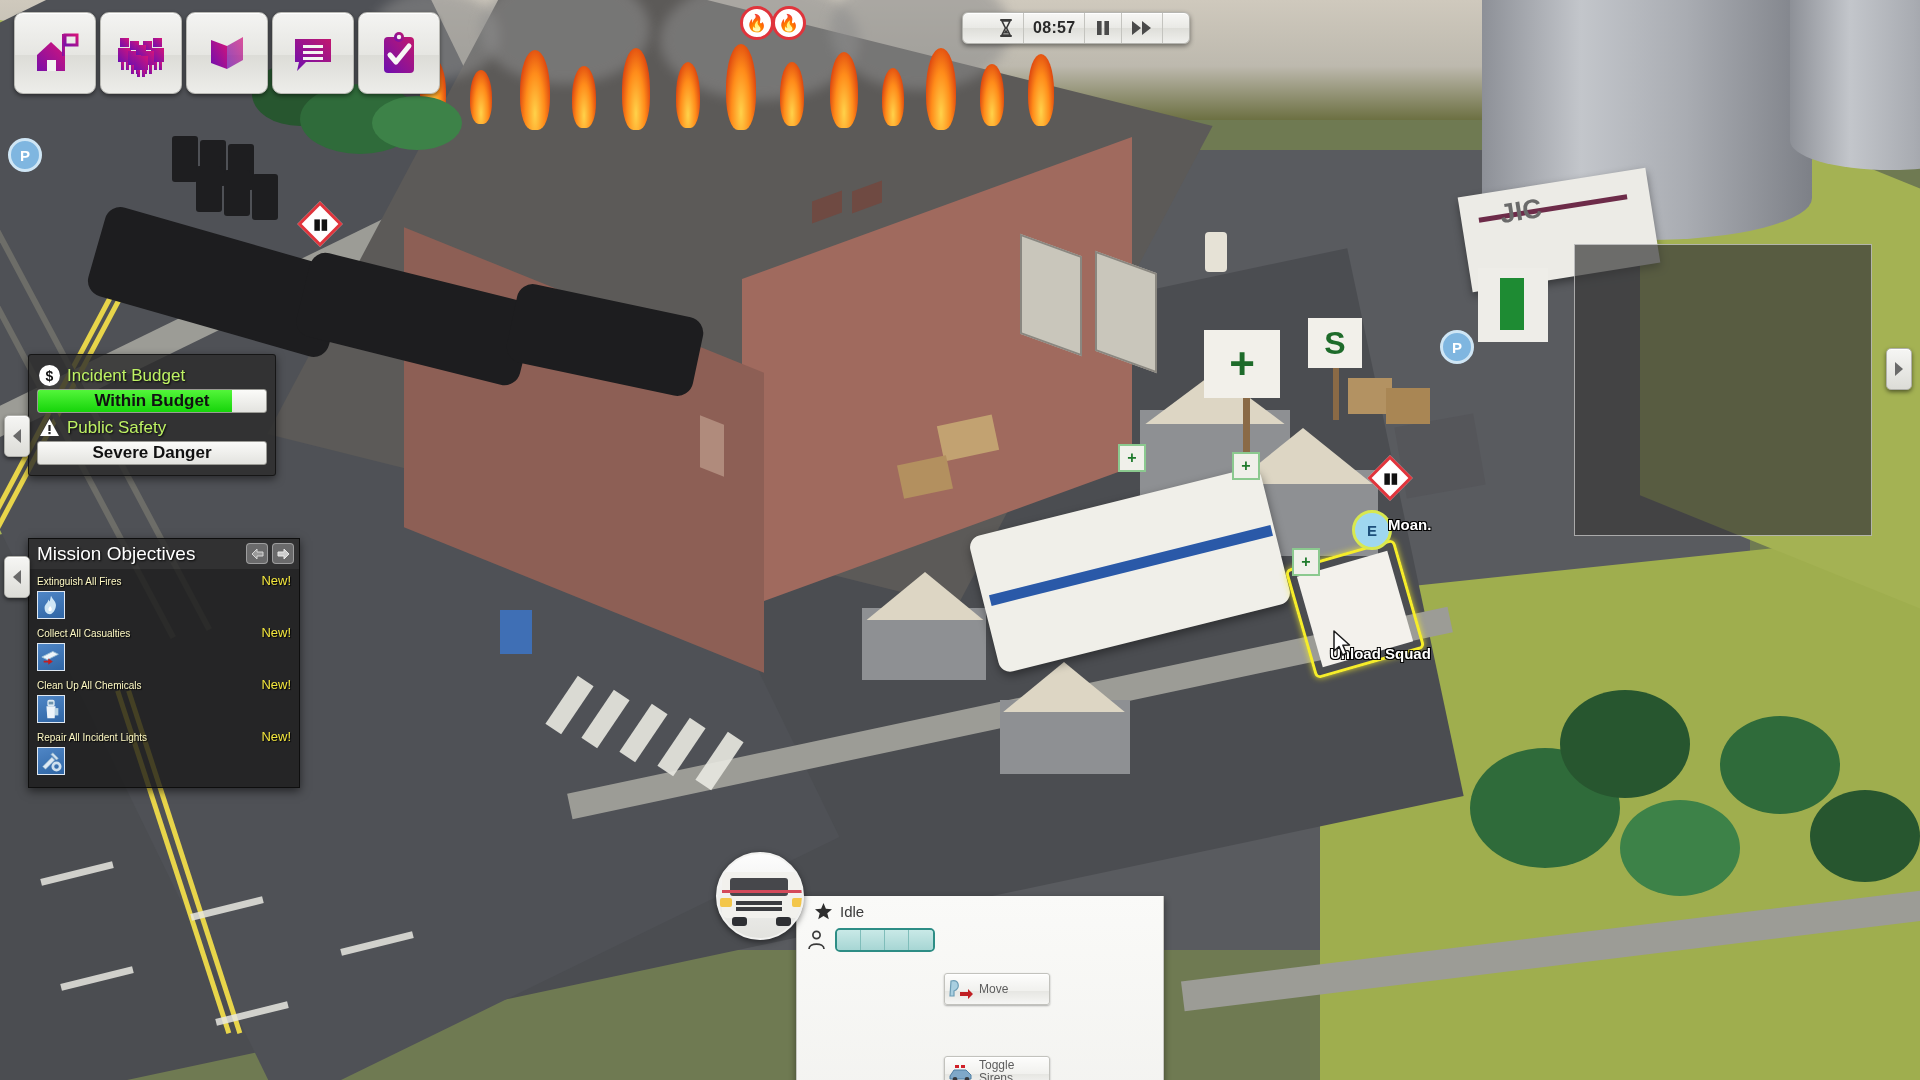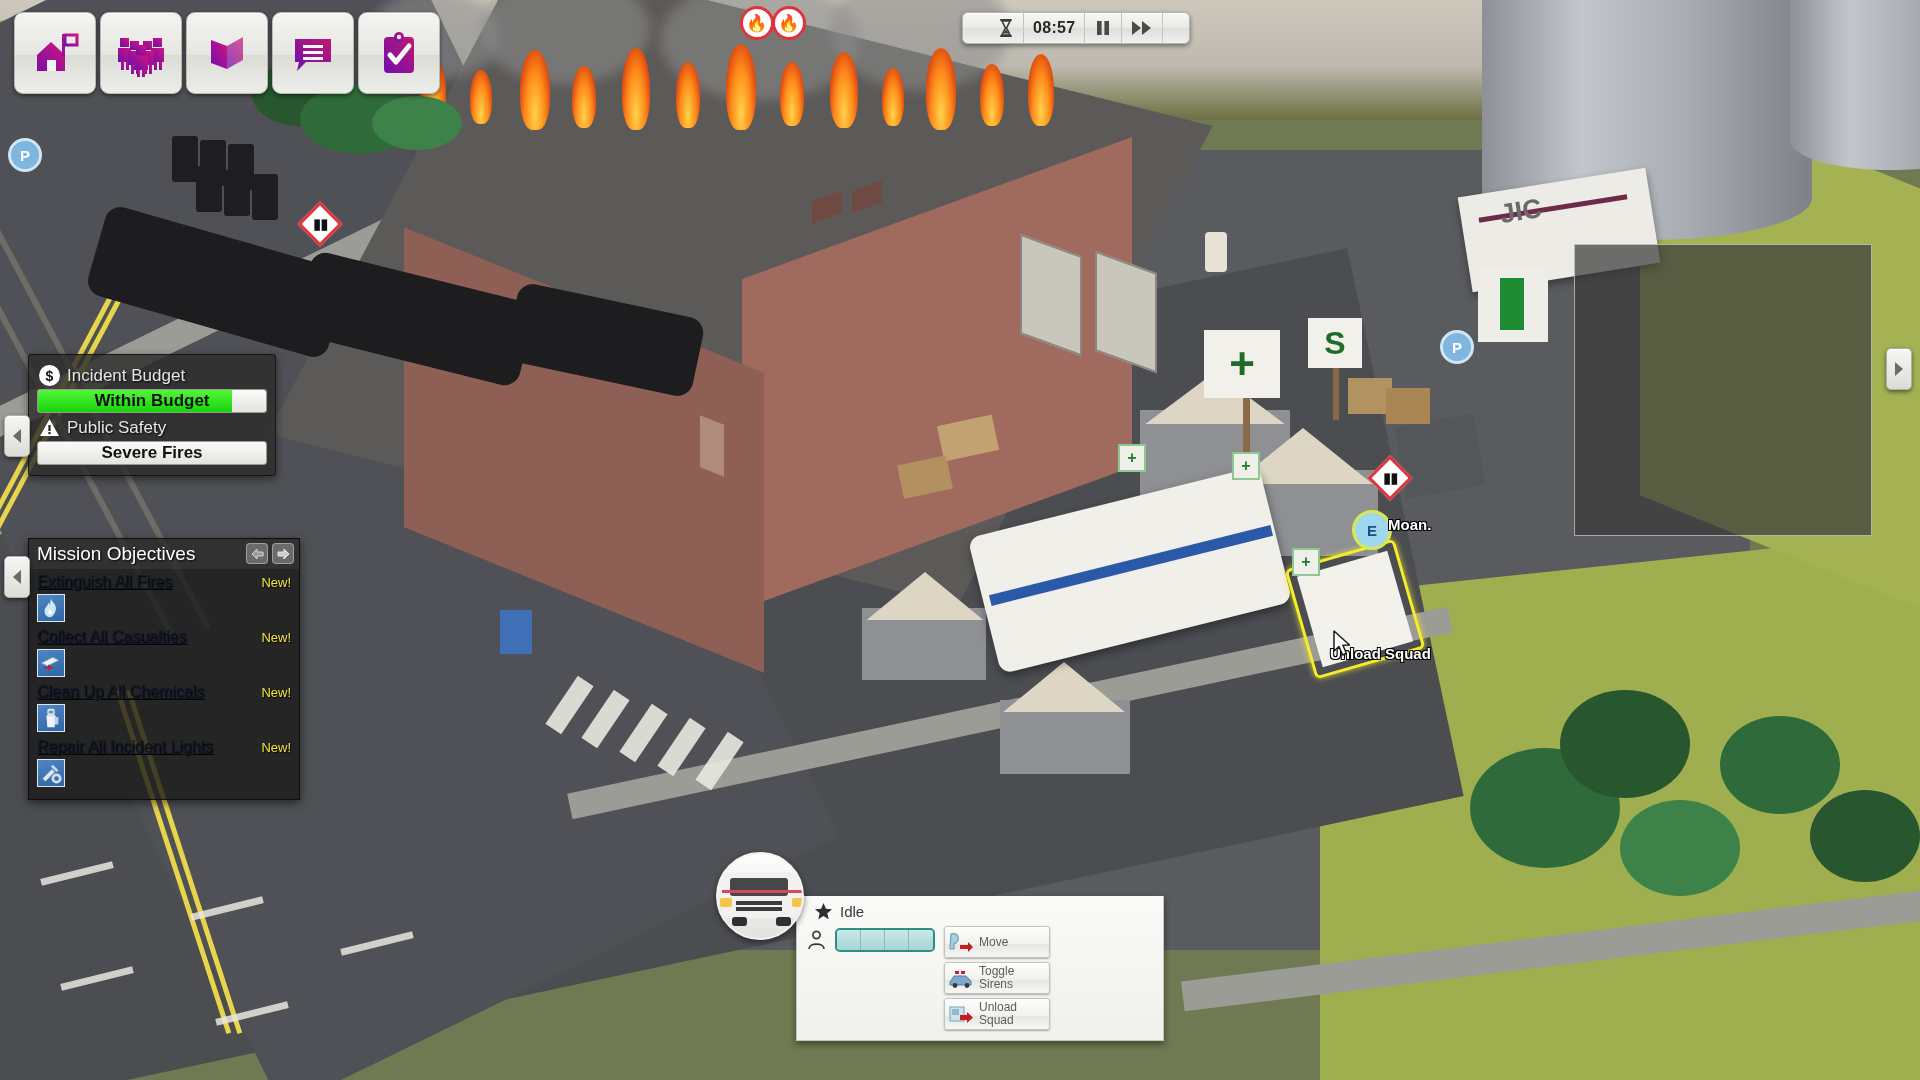--- a/index.html
+++ b/index.html
@@ -156,21 +156,21 @@
     background: rgba(44,44,44,.82);
     border:1px solid rgba(20,20,20,.9);
     border-radius:3px; padding:6px 8px 10px 8px;
     box-shadow: 0 3px 8px rgba(0,0,0,.5);
   }
   .sp-head { display:flex; align-items:center; gap:7px; margin:4px 0 3px 2px; }
   .sp-badge { width:21px; height:21px; border-radius:50%; background:#fff;
     display:flex; align-items:center; justify-content:center;
     font-size:14px; font-weight:bold; color:#111; }
   .sp-badge.tri { background:transparent; }
-  .sp-title { color:#e5e5e5; font-size:17px;
+  .sp-title { color:#bef264; font-size:17px;
     text-shadow: 1px 1px 2px rgba(0,0,0,.9); }
   .sp-bar {
     height:24px; border-radius:3px; position:relative; overflow:hidden;
     background: linear-gradient(180deg,#fbfbf9,#e3e3df);
     border:1px solid #9a9a95;
   }
   .sp-fill { position:absolute; left:0; top:0; bottom:0;
     background: linear-gradient(180deg,#53f53a,#16d40a); }
   .sp-bar-label { position:absolute; inset:0; display:flex; align-items:center;
     justify-content:center; font-size:17px; font-weight:bold; color:#111; }
@@ -189,22 +189,22 @@
     text-shadow: 1px 1px 2px rgba(0,0,0,.95); }
   .obj-nav { position:absolute; top:4px; display:flex; gap:4px; right:5px; }
   .obj-arrow {
     width:22px; height:21px; border-radius:4px;
     background: rgba(215,215,215,.35); border:1px solid rgba(255,255,255,.35);
     display:flex; align-items:center; justify-content:center; cursor:pointer;
   }
   .obj-list { padding:2px 0 8px 0; }
   .obj-row { padding:2px 8px 0 8px; }
   .obj-line { display:flex; justify-content:space-between; align-items:baseline; }
-  .obj-name { color:#0f172a; font-size:16px;
-    text-shadow: 1px 1px 1px rgba(0,0,0,.9); text-decoration: underline; }
+  .obj-name { color:#fef9c3; font-size:10px;
+    text-shadow: 1px 1px 1px rgba(0,0,0,.9); }
   .obj-new { color:#f2e53c; font-size:13px;
     text-shadow: 1px 1px 1px rgba(0,0,0,.9); }
   .obj-icon {
     width:28px; height:28px; margin:3px 0 4px 0;
     background: linear-gradient(160deg,#4f86c6,#2f65a4);
     border:1px solid #dfe8f2; display:flex; align-items:center; justify-content:center;
   }
   .obj-icon svg { width:22px; height:22px; }
 
   
@@ -260,20 +260,21 @@
     background: linear-gradient(180deg,#c9e9e7,#a7d6d4); }
   .cap-seg:last-child { border-right:none; }
   .up-actions { display:flex; flex-wrap:wrap; gap:4px; width:216px; }
   .act-btn {
     width:106px; height:32px; display:flex; align-items:center; gap:5px;
     padding-left:3px;
     background: linear-gradient(180deg,#fdfdfc 0%, #f1f1ee 55%, #e6e6e2 56%, #f6f6f4 100%);
     border:1px solid #c2c2bd; border-radius:3px;
     box-shadow: 0 1px 2px rgba(0,0,0,.3), inset 0 1px 0 #fff;
     cursor:pointer;
+    margin-top:47px;
   }
   .act-ico { width:26px; height:24px; flex:0 0 auto; display:flex;
     align-items:center; justify-content:center; }
   .act-label { font-size:12px; color:#5d5d5d; line-height:1.05; }
 
   
   #up-avatar {
     position:absolute; left:-36px; top:-44px; width:88px; height:88px; border-radius:50%;
     background: linear-gradient(180deg,#fdfdfd,#e2e2de);
     border:2px solid #f2f2f0; overflow:hidden;
@@ -588,21 +589,21 @@
     <span class="sp-badge tri">
       <svg width="21" height="19" viewBox="0 0 21 19">
         <path d="M10.5 1 L20 18 L1 18 Z" fill="#ffffff"></path>
         <rect x="9.4" y="7" width="2.2" height="6" fill="#222"></rect>
         <rect x="9.4" y="14" width="2.2" height="2.2" fill="#222"></rect>
       </svg>
     </span>
     <span class="sp-title">Public Safety</span>
   </div>
   <div class="sp-bar">
-    <div class="sp-bar-label">Severe Fires</div>
+    <div class="sp-bar-label">Severe Danger</div>
   </div>
 </div>
 
 <div id="objectives">
   <div id="obj-header">
     <span id="obj-title">Mission Objectives</span>
     <div class="obj-nav">
       <div class="obj-arrow">
         <svg width="13" height="12" viewBox="0 0 13 12">
           <path d="M6 1 L6 4 L12 4 L12 8 L6 8 L6 11 L1 6 Z" fill="#9a9a9a" stroke="#d6d6d6" stroke-width="1"></path>

